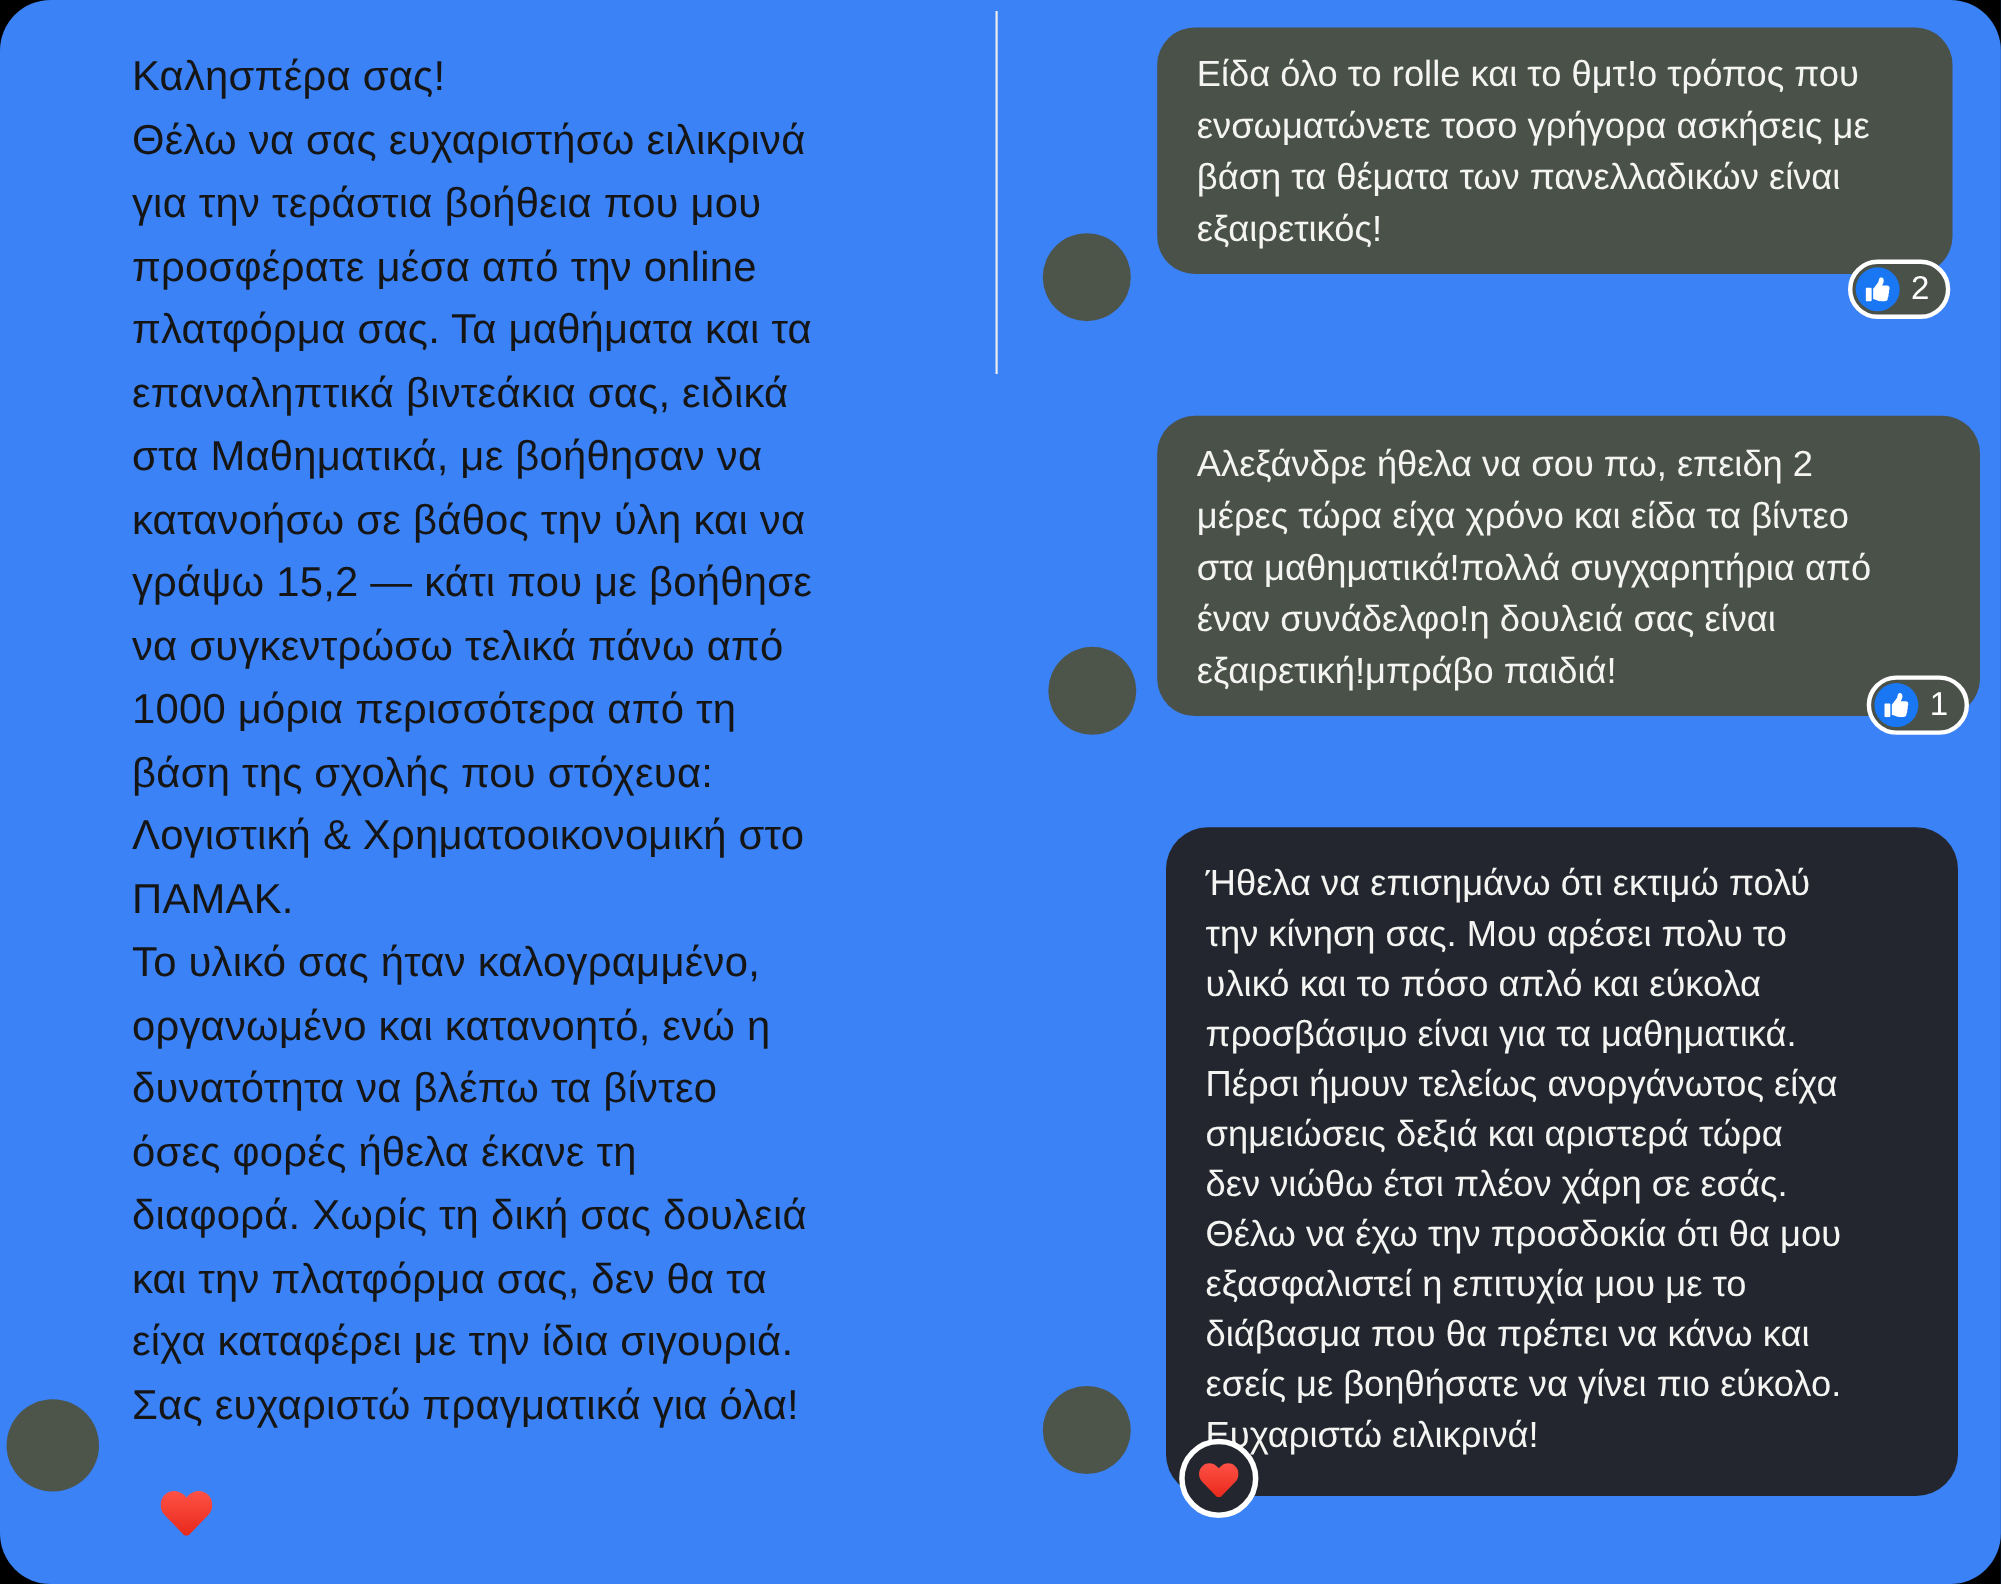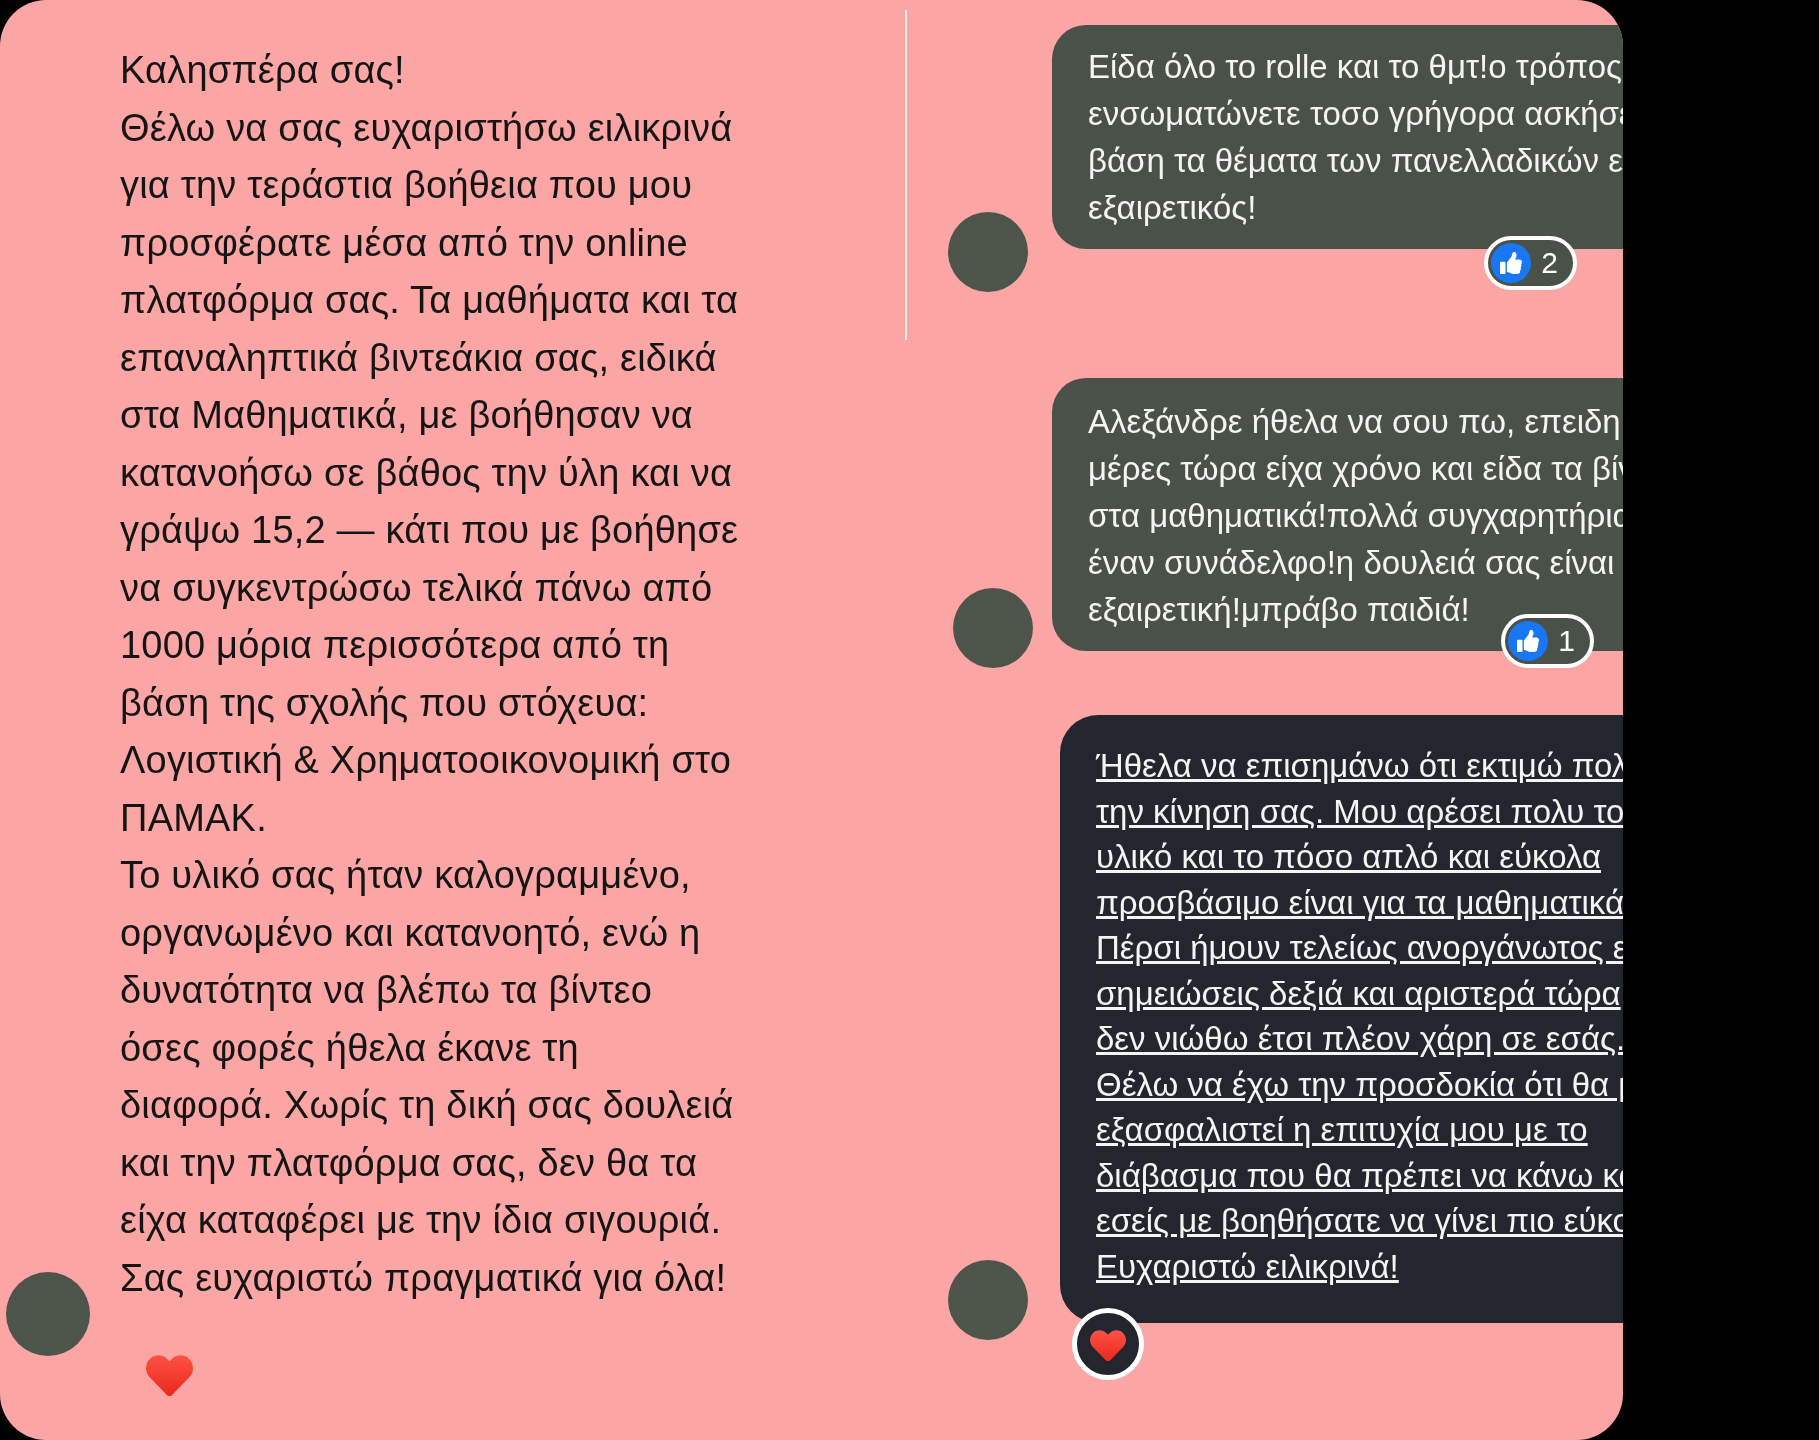--- a/index.html
+++ b/index.html
@@ -5,22 +5,22 @@
   html,body{margin:0;padding:0;}
   body{
     width:1819px;height:1440px;
     background:#000;
     font-family:"Liberation Sans","DejaVu Sans",sans-serif;
     position:relative;
     -webkit-font-smoothing:antialiased;
   }
   .canvas{
     position:absolute;left:0;top:0;
-    width:1623px;height:1440px;
-    background:#fca5a5;
+    width:1819px;height:1440px;
+    background:#3b82f6;
     border-radius:46px;
     overflow:hidden;
   }
   .seam{
     position:absolute;left:905px;top:10px;width:2px;height:330px;
     background:#ececec;
   }
   
   .left-text{
     position:absolute;left:120px;top:42px;
@@ -52,25 +52,24 @@
     padding:18px 0 0 36px;
   }
   .bubble-2{
     left:1052px;top:354px;width:748px;height:273px;
     border-radius:34px;
     font-size:33px;line-height:47px;
     padding:20px 0 0 36px;
     margin-top:24px;
   }
   .bubble-3{
-    left:1060px;top:715px;width:720px;height:608px;
+    left:1060px;top:752px;width:720px;height:608px;
     border-radius:38px;
     font-size:33px;line-height:45.5px;
     padding:28px 0 0 36px;
-    text-decoration:underline;
   }
   .avatar-1{left:948px;top:212px;width:80px;height:80px;}
   .avatar-2{left:953px;top:588px;width:80px;height:80px;}
   .avatar-3{left:948px;top:1260px;width:80px;height:80px;}
   
   .rx{
     position:absolute;
     display:inline-flex;align-items:center;gap:10px;
     background:#4a5148;
     border:4px solid #ffffff;

